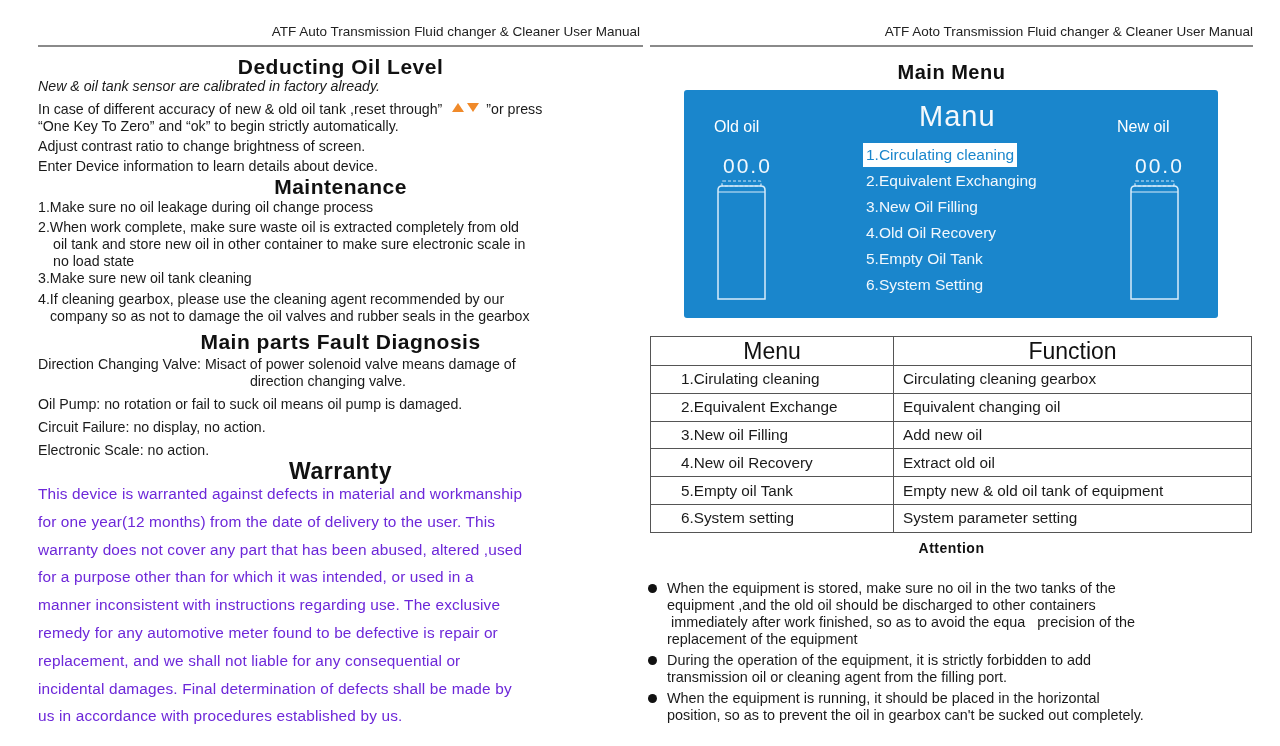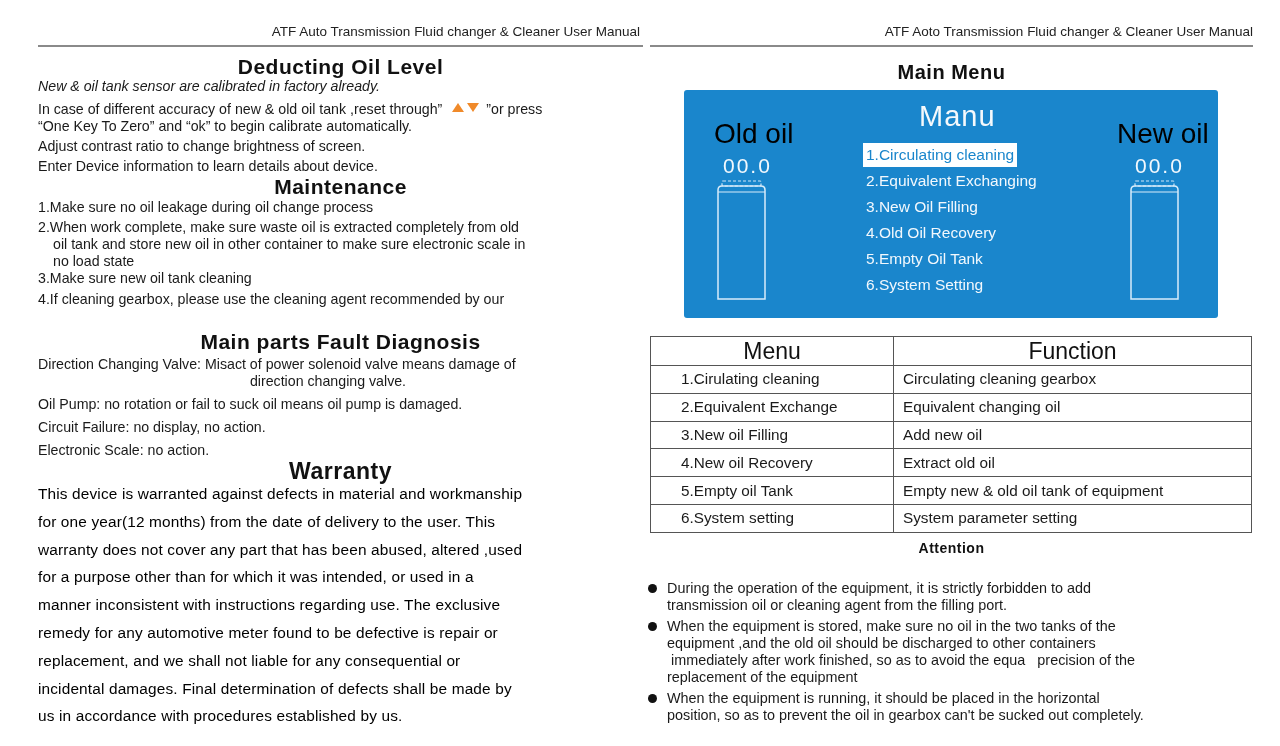--- a/index.html
+++ b/index.html
@@ -19,28 +19,28 @@
     .h-sec { font-weight: bold; text-align: center; color: #111; letter-spacing: 0.5px; }
     .p-line { font-size: 14.2px; line-height: 17px; color: #1a1a1a; white-space: nowrap; }
 
     
     .abs { position: absolute; left: 0; }
     .ind { padding-left: 15px; }
     .ind2 { padding-left: 12px; }
 
     .arrows { display: inline-block; margin: 0 6px 0 10px; vertical-align: middle; position: relative; top: -2px; }
 
-    .warranty p { font-size: 15.4px; line-height: 27.8px; color: #000000; white-space: nowrap; letter-spacing: 0.15px; }
+    .warranty p { font-size: 15.4px; line-height: 27.8px; color: #6d28d9; white-space: nowrap; letter-spacing: 0.15px; }
 
     
     .panel {
       position: absolute; left: 34px; top: 90px; width: 534px; height: 228px;
       background: #1a86cc; border-radius: 3px; color: #ffffff;
     }
-    .panel .label { position: absolute; font-size: 28px; color: #000000; }
+    .panel .label { position: absolute; font-size: 16px; color: #ffffff; }
     .panel .reading { position: absolute; font-size: 21px; letter-spacing: 2px; color: #f2f8fd; }
     .panel .title { position: absolute; left: 235px; top: 10px; font-size: 29px; letter-spacing: 1px; color: #f5f9fc; }
     .tank { position: absolute; width: 55px; height: 120px; }
     .menu-list { position: absolute; left: 179px; top: 53px; }
     .menu-item { font-size: 15.5px; height: 26px; line-height: 24px; color: #f2f8fd; padding: 0 3px; white-space: nowrap; }
     .menu-item.selected { background: #ffffff; color: #1a86cc; display: inline-block; height: 24px; line-height: 24px; }
 
     table.func {
       position: absolute; left: 0; top: 336px; width: 602px; border-collapse: collapse;
     }
@@ -62,31 +62,32 @@
   <div class="header-rule"></div>
 
   <div class="abs h-sec" style="top:55px; width:605px; font-size:21px; line-height:24px;">Deducting Oil Level</div>
   <div class="abs p-line" style="top:78px;font-style:italic;">New &amp; oil tank sensor are calibrated in factory already.</div>
   <div class="abs p-line" style="top:101px;">
     <span>In case of different accuracy of new &amp; old oil tank ,reset through”</span><span class="arrows"><svg width="28" height="11" viewBox="0 0 28 11">
           <polygon points="0,10 6,1 12,10" fill="#f08a2a"></polygon>
           <polygon points="15,1 27,1 21,10" fill="#f08a2a"></polygon>
         </svg></span><span>”or press</span>
   </div>
-  <div class="abs p-line" style="top:118px;">“One Key To Zero” and “ok” to begin calibrate automatically.</div>
+  <div class="abs p-line" style="top:118px;">“One Key To Zero” and “ok” to begin strictly automatically.</div>
   <div class="abs p-line" style="top:138px;">Adjust contrast ratio to change brightness of screen.</div>
   <div class="abs p-line" style="top:158px;">Enter Device information to learn details about device.</div>
 
   <div class="abs h-sec" style="top:175px; width:605px; font-size:21px; line-height:24px;">Maintenance</div>
   <div class="abs p-line" style="top:199px;">1.Make sure no oil leakage during oil change process</div>
   <div class="abs p-line" style="top:219px;">2.When work complete, make sure waste oil is extracted completely from old</div>
   <div class="abs p-line ind" style="top:236px;">oil tank and store new oil in other container to make sure electronic scale in</div>
   <div class="abs p-line ind" style="top:253px;">no load state</div>
   <div class="abs p-line" style="top:270px;">3.Make sure new oil tank cleaning</div>
   <div class="abs p-line" style="top:291px;">4.If cleaning gearbox, please use the cleaning agent recommended by our</div>
+  <div class="abs p-line ind2" style="top:308px;">company so as not to damage the oil valves and rubber seals in the gearbox</div>
 
   <div class="abs h-sec" style="top:330px; width:605px; font-size:21px; line-height:24px;">Main parts Fault Diagnosis</div>
   <div class="abs p-line" style="top:356px;">Direction Changing Valve: Misact of power solenoid valve means damage of</div>
   <div class="abs p-line" style="top:373px; width:580px; text-align:center;">direction changing valve.</div>
   <div class="abs p-line" style="top:396px;">Oil Pump: no rotation or fail to suck oil means oil pump is damaged.</div>
   <div class="abs p-line" style="top:419px;">Circuit Failure: no display, no action.</div>
   <div class="abs p-line" style="top:442px;">Electronic Scale: no action.</div>
 
   <div class="abs h-sec" style="top:459px; width:605px; font-size:23px; line-height:24px;">Warranty</div>
   <div class="abs warranty" style="top:480px;">
@@ -168,29 +169,29 @@
         <td class="c1">6.System setting</td>
         <td class="c2">System parameter setting</td>
       </tr>
     </tbody>
   </table>
 
   <div class="abs h-sec" style="top:536px; width:603px; font-size:14px; line-height:24px;">Attention</div>
   <div class="attn-list" style="left:-2px;">
     <div class="attn-item">
       <span class="bullet"></span>
-      <div>During the operation of the equipment, it is strictly forbidden to add</div>
-      <div>transmission oil or cleaning agent from the filling port.</div>
-    </div>
-    <div class="attn-item">
-      <span class="bullet"></span>
       <div>When the equipment is stored, make sure no oil in the two tanks of the</div>
       <div>equipment ,and the old oil should be discharged to other containers</div>
       <div style="white-space:pre;"> immediately after work finished, so as to avoid the equa   precision of the</div>
       <div>replacement of the equipment</div>
+    </div>
+    <div class="attn-item">
+      <span class="bullet"></span>
+      <div>During the operation of the equipment, it is strictly forbidden to add</div>
+      <div>transmission oil or cleaning agent from the filling port.</div>
     </div>
     <div class="attn-item">
       <span class="bullet"></span>
       <div>When the equipment is running, it should be placed in the horizontal</div>
       <div>position, so as to prevent the oil in gearbox can't be sucked out completely.</div>
     </div>
   </div>
 </div>
 
 </body></html>

